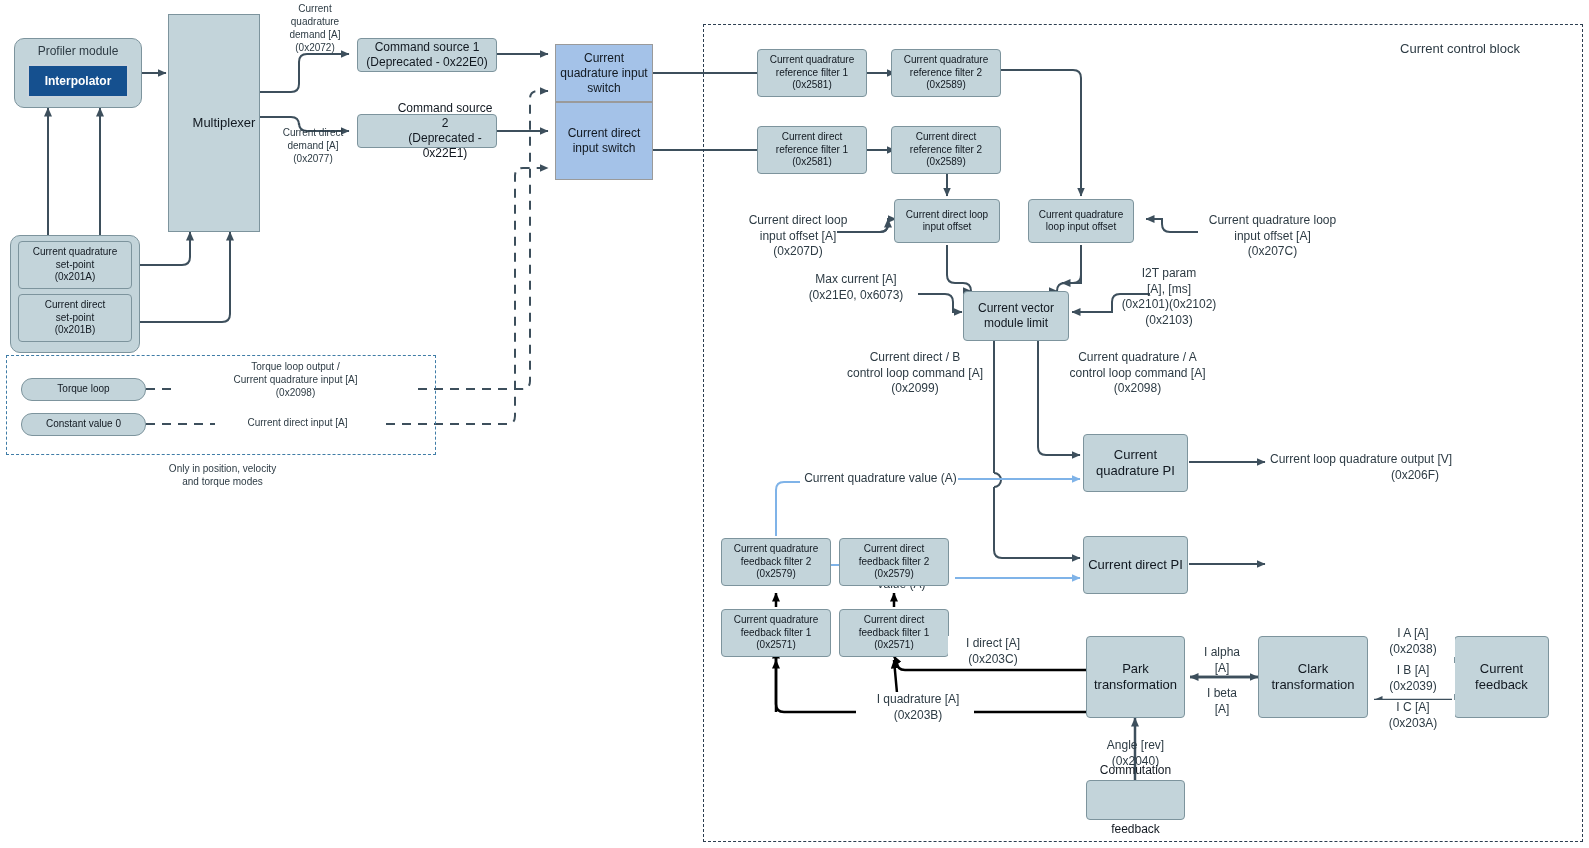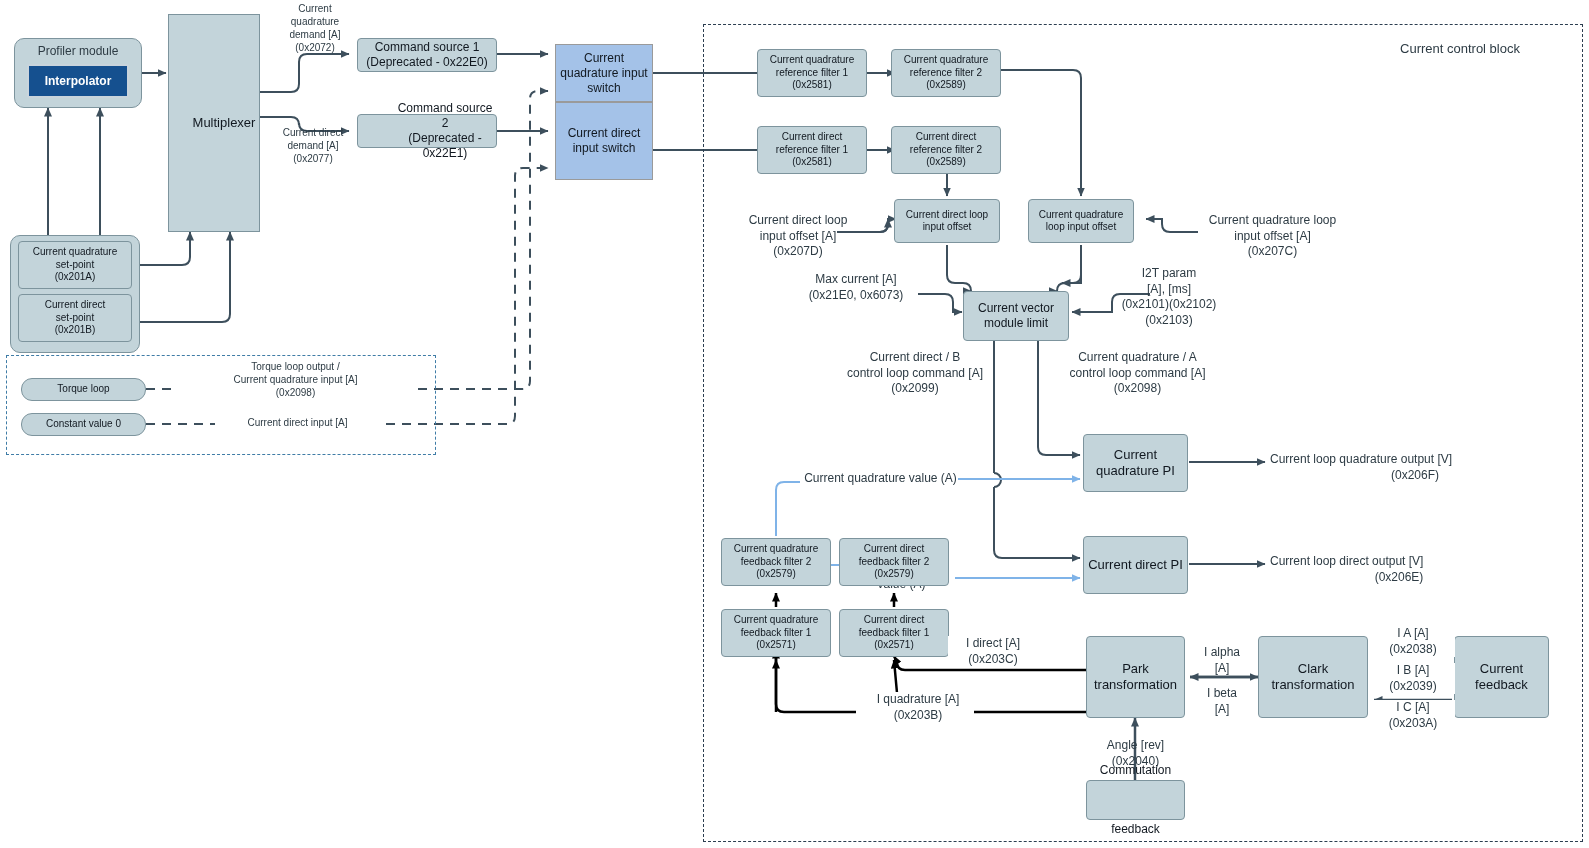--- a/index.html
+++ b/index.html
@@ -172,20 +172,24 @@
   </div>
 
   <div class="plain f11" style="left:178px;top:360px;width:235px;background:#fff;">
     <span class="ln">Torque loop output /</span>
     <span class="ln">Current quadrature input [A]</span>
     <span class="ln">(0x2098)</span>
   </div>
   <div class="plain f11" style="left:215px;top:416px;width:165px;background:#fff;">
     <span class="ln">Current direct input [A]</span>
   </div>
+  <div class="plain f11" style="left:120px;top:462px;width:205px;">
+    <span class="ln">Only in position, velocity</span>
+    <span class="ln">and torque modes</span>
+  </div>
 
   <div class="node f12" style="left:357px;top:38px;width:140px;height:34px;">
     <span class="ln">Command source 1</span>
     <span class="ln">(Deprecated - 0x22E0)</span>
   </div>
   <div class="node f12" style="left:357px;top:114px;width:140px;height:34px;padding-left:36px;">
     <span class="ln">Command source 2</span>
     <span class="ln">(Deprecated - 0x22E1)</span>
   </div>
 
@@ -275,24 +279,20 @@
     <span class="ln">quadrature PI</span>
   </div>
   <div class="node f13" style="left:1083px;top:536px;width:105px;height:58px;">
     <span class="ln">Current direct PI</span>
   </div>
 
   <div class="plain f12" style="left:1270px;top:452px;width:290px;text-align:left;">
     <span class="ln">Current loop quadrature output [V]</span>
     <span class="ln" style="text-align:center;">(0x206F)</span>
   </div>
-  <div class="plain f12" style="left:1270px;top:554px;width:258px;text-align:left;">
-    <span class="ln">Current loop direct output [V]</span>
-    <span class="ln" style="text-align:center;">(0x206E)</span>
-  </div>
 
   <div class="plain f12" style="left:803px;top:471px;width:155px;background:#fff;">
     <span class="ln">Current quadrature value (A)</span>
   </div>
   <div class="plain f12" style="left:849px;top:561px;width:105px;background:#fff;">
     <span class="ln">Current direct</span>
     <span class="ln">value (A)</span>
   </div>
 
   <div class="node f11" style="left:721px;top:538px;width:110px;height:48px;">

